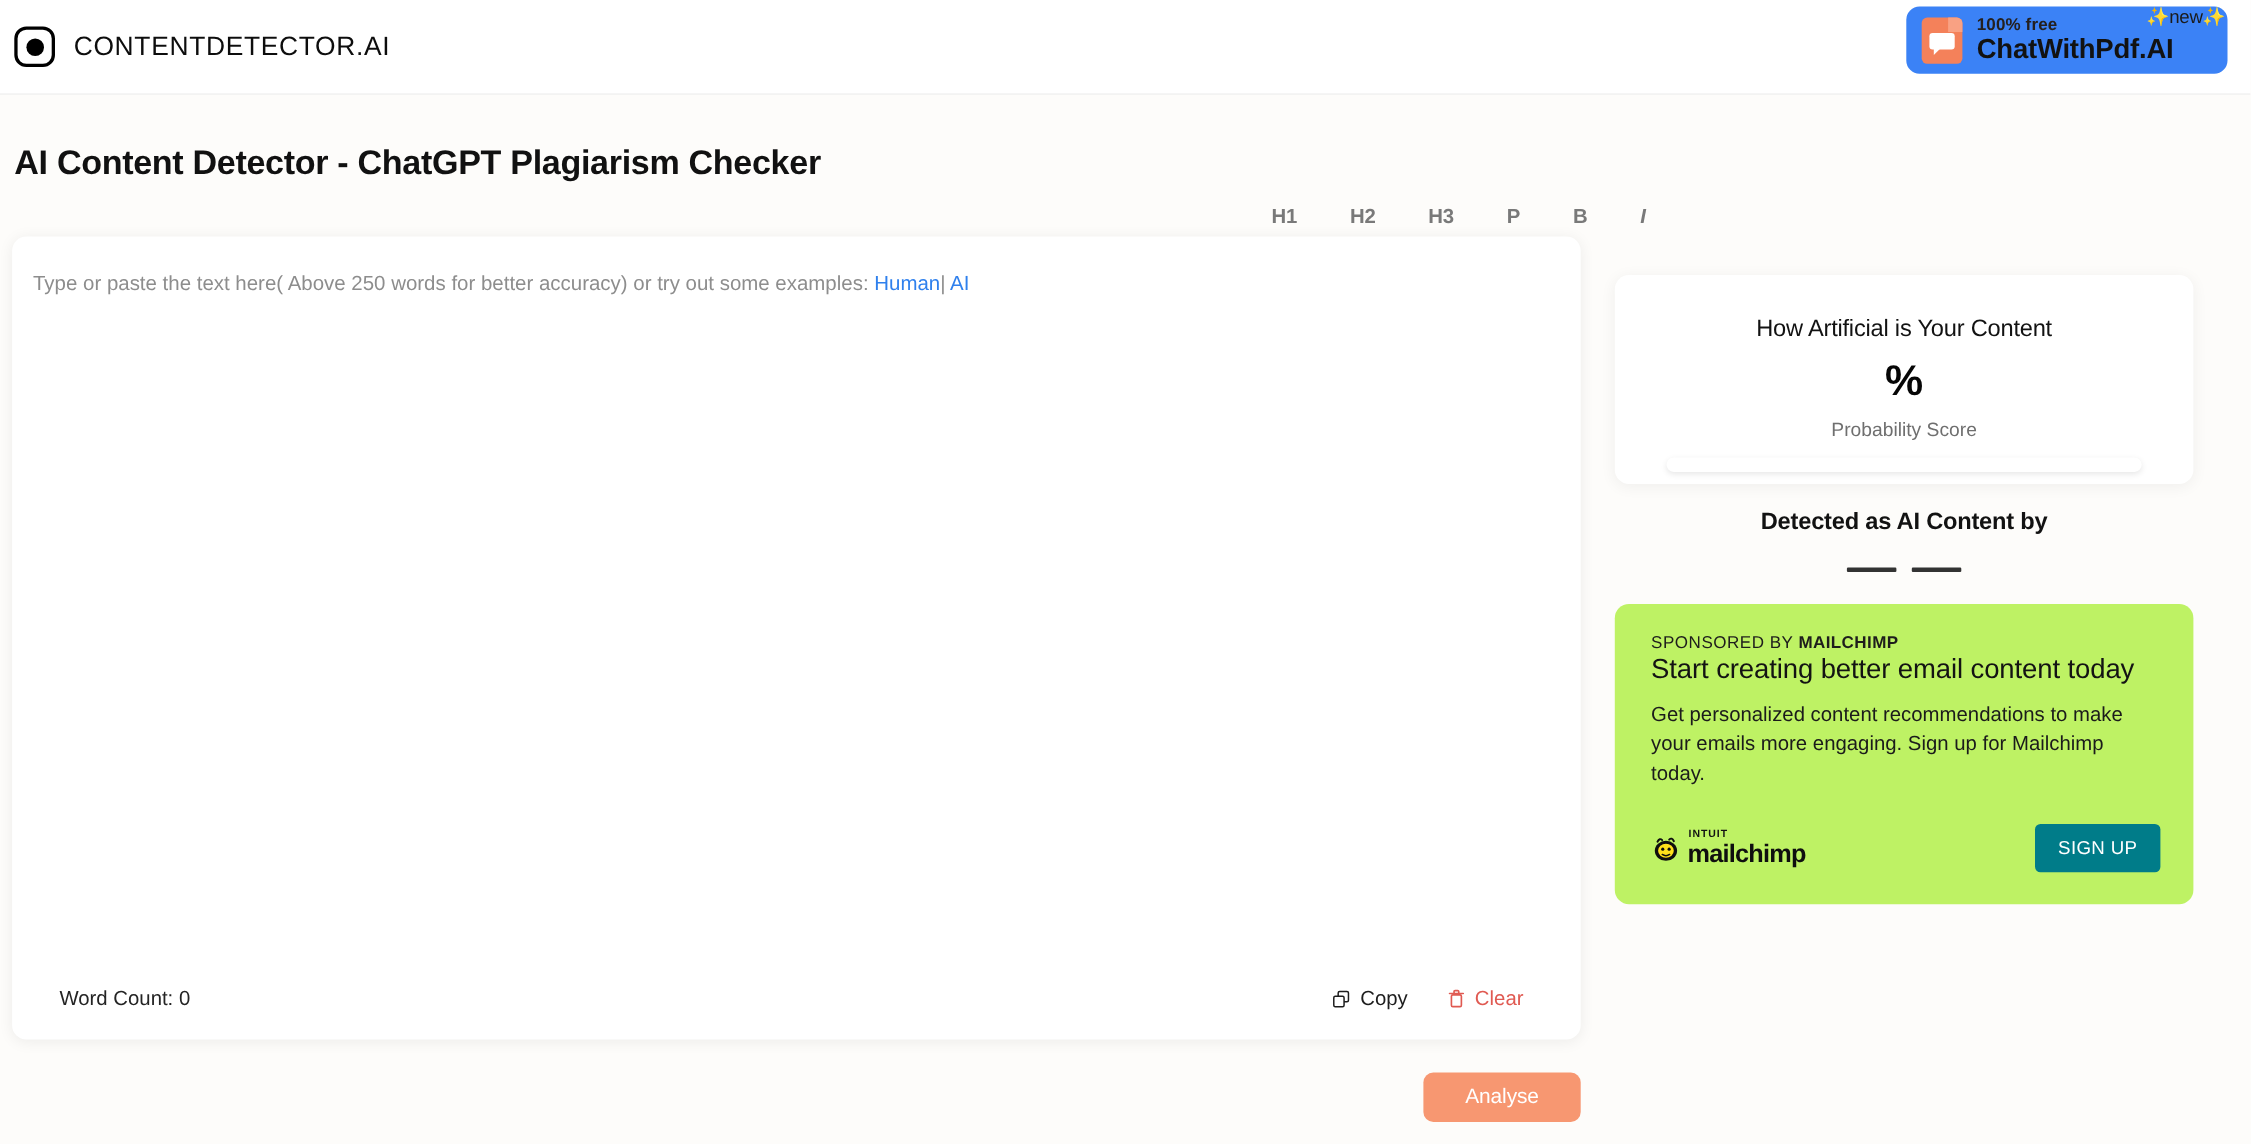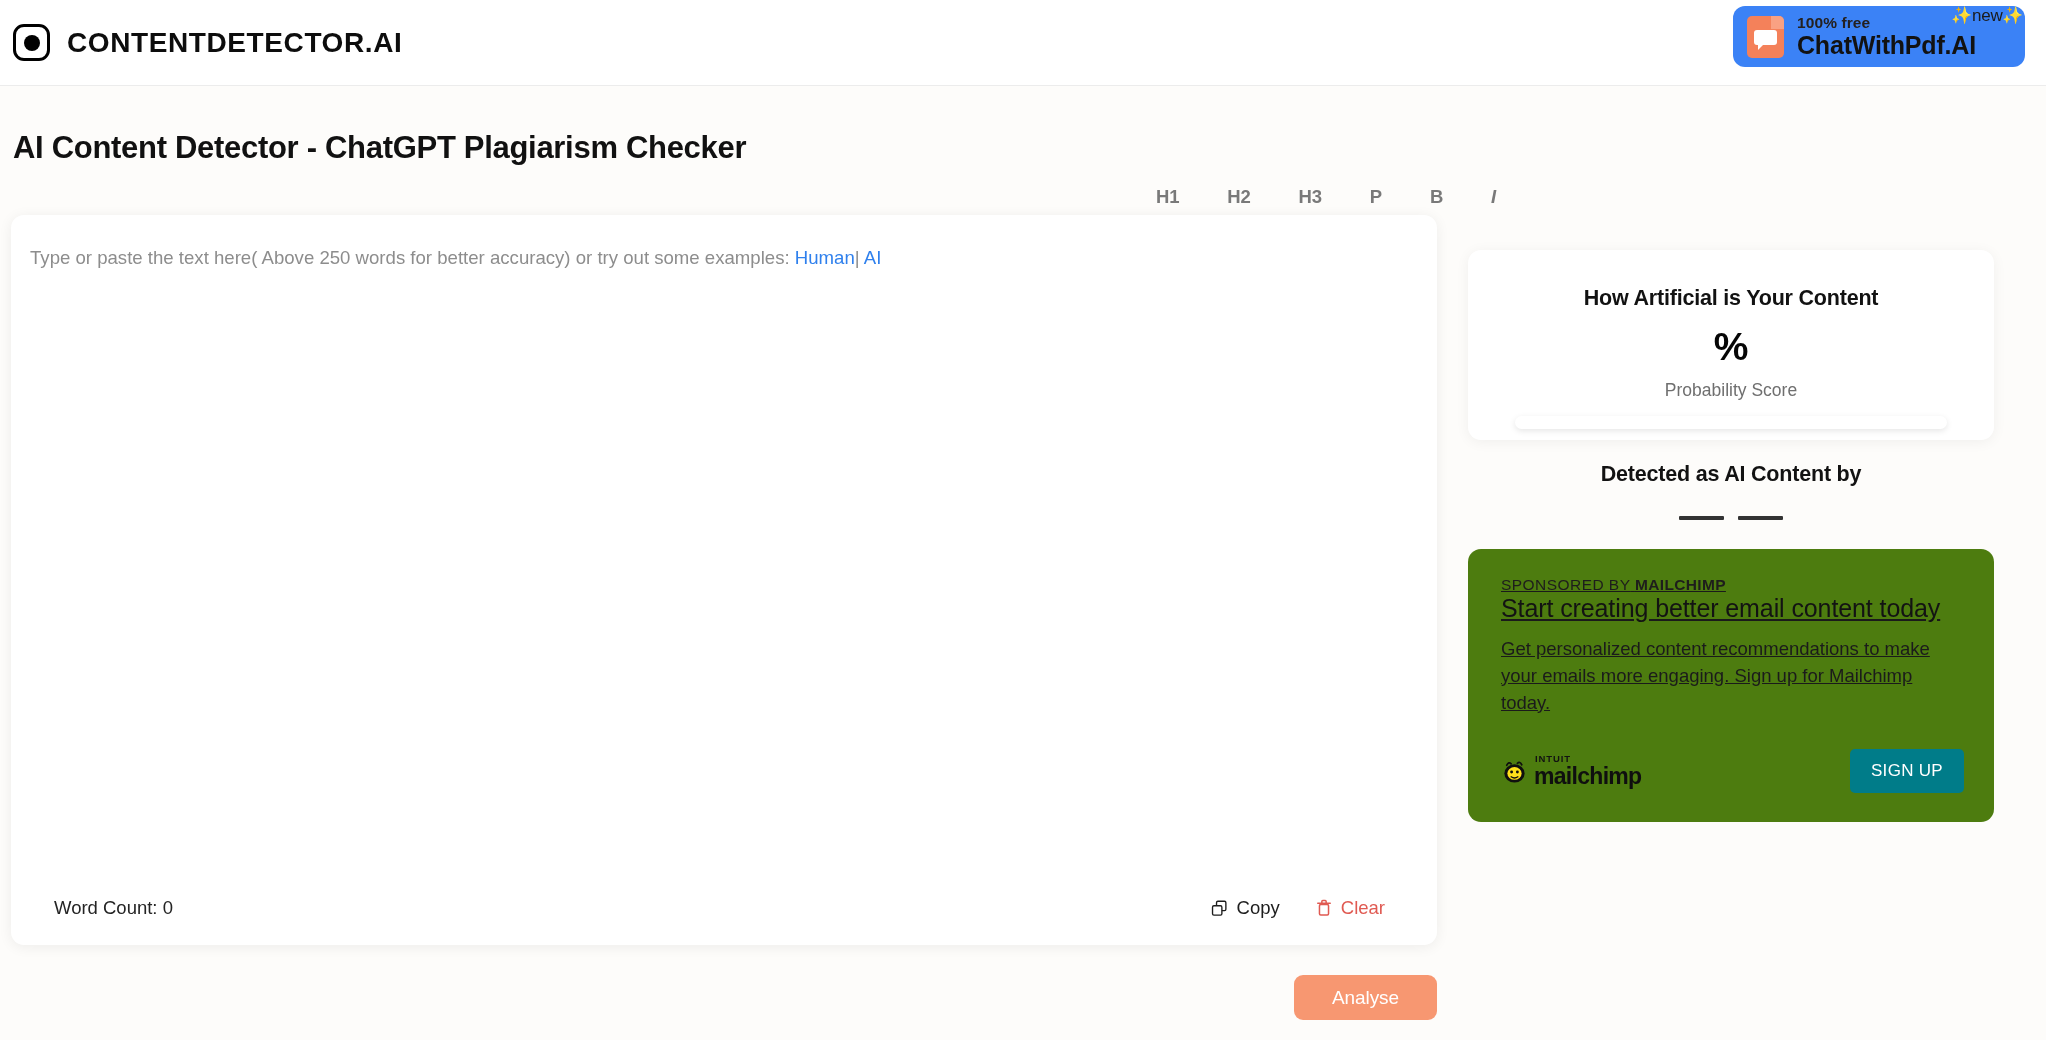--- a/index.html
+++ b/index.html
@@ -46,23 +46,23 @@
     justify-content: center;
   }
   .brand-logo .dot {
     width: 16px;
     height: 16px;
     background: #000;
     border-radius: 50%;
   }
 
   .brand-name {
-    font-size: 28px;
+    font-size: 24px;
     letter-spacing: 0.6px;
-    font-weight: 700;
+    font-weight: 400;
     color: #0d0d0d;
     white-space: nowrap;
   }
 
   
   .promo {
     position: absolute;
     top: 6px;
     left: 1733px;
     width: 292px;
@@ -241,21 +241,21 @@
     width: 526px;
     height: 190px;
     background: #fff;
     border-radius: 13px;
     box-shadow: 0 2px 14px rgba(0,0,0,0.055);
     text-align: center;
   }
   .score-title {
     margin-top: 36px;
     font-size: 21.5px;
-    font-weight: bold;
+    font-weight: normal;
     color: #121212;
     letter-spacing: -0.2px;
   }
   .score-value {
     margin-top: 16px;
     font-size: 39px;
     font-weight: bold;
     color: #060606;
     line-height: 1;
   }
@@ -303,24 +303,23 @@
     border-radius: 1px;
   }
 
   
   .ad-card {
     position: absolute;
     top: 549px;
     left: 1468px;
     width: 526px;
     height: 273px;
-    background: #4d7c0f;
+    background: #bef264;
     border-radius: 13px;
     padding: 27px 33px 0 33px;
-    text-decoration: underline;
   }
   .ad-sponsored {
     font-size: 15.5px;
     letter-spacing: 0.45px;
     color: #1e1d1c;
     font-weight: 400;
   }
   .ad-sponsored b { font-weight: bold; letter-spacing: 0.35px; }
   .ad-headline {
     font-size: 25px;

